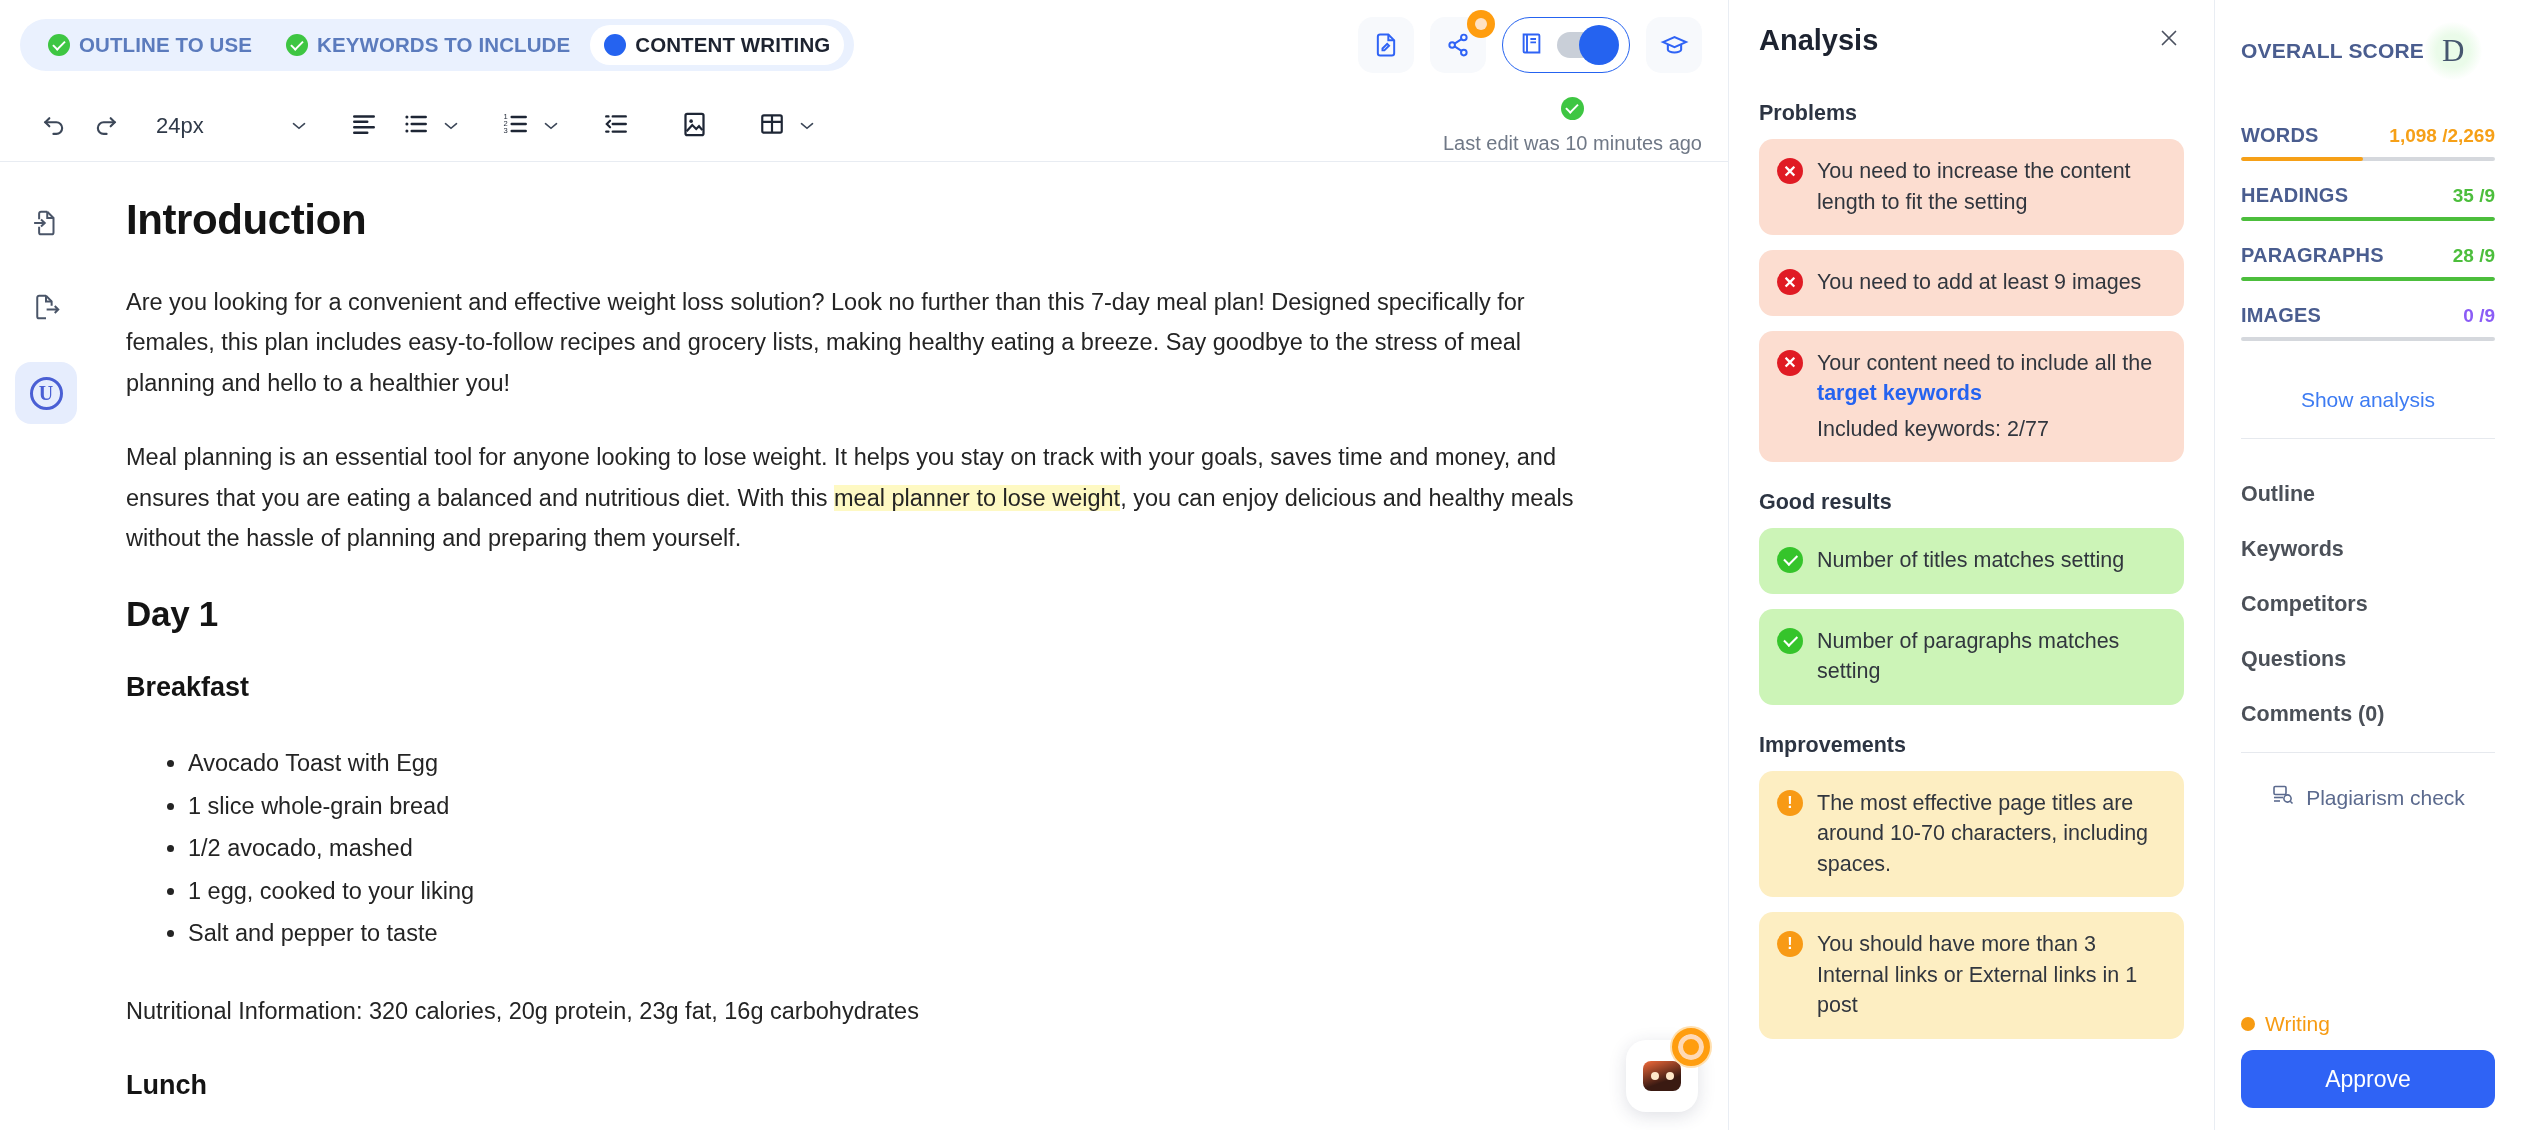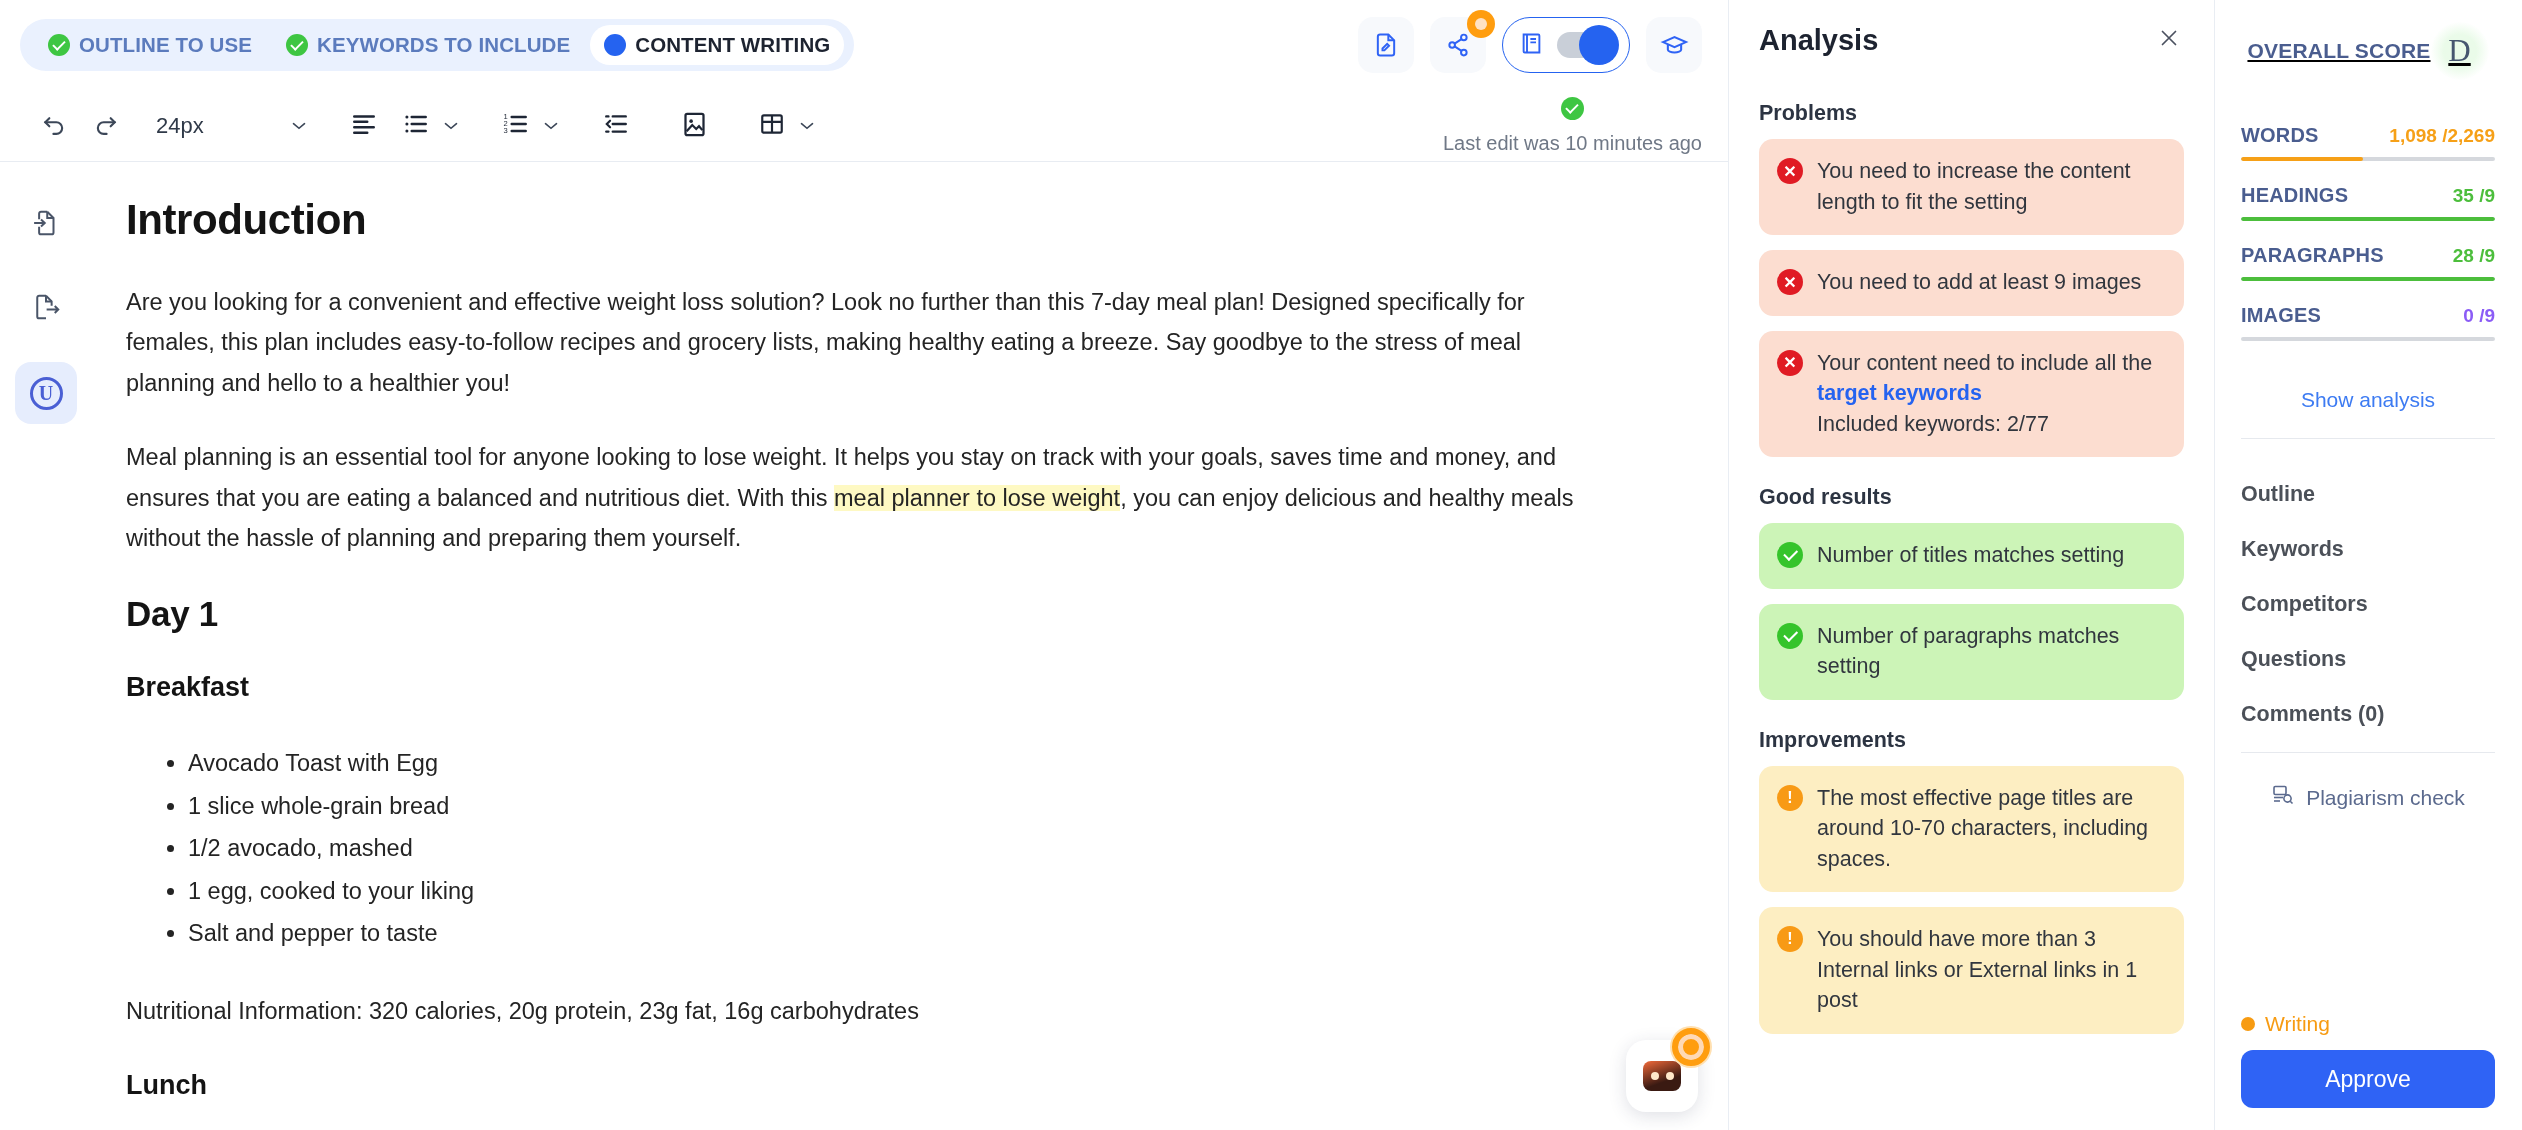--- a/index.html
+++ b/index.html
@@ -250,33 +250,32 @@
   .cico.bad { background: #e01b24; }
   .cico.good { background: #35c42b; }
   .cico.warn { background: #f89a15; }
   .cico.good::after {
     content: ""; width: 11px; height: 5.5px;
     border-left: 2.6px solid #fff; border-bottom: 2.6px solid #fff;
     transform: rotate(-45deg) translate(1px,-1px);
   }
   .ctext { font-size: 21.5px; line-height: 1.42; color: #31363e; }
   .ctext .lnk { color: #2563f0; font-weight: 700; }
-  .ctext .sub { display: block; }
+  .ctext .sub { display: block; margin-top: 5px; }
   .gap-sec { height: 13px; }
 
   
   .score {
     width: 306px; flex: 0 0 306px; height: 1130px;
     background: #fff; padding: 22px 26px 0 26px;
     display: flex; flex-direction: column;
   }
   .ov-row {
-    display: flex; align-items: center; justify-content: center;
+    display: flex; align-items: center; justify-content: flex-start;
     margin-bottom: 44px;
-    text-decoration: underline;
   }
   .ov-label {
     font-size: 21px; font-weight: 700; color: #4a5d8f; letter-spacing: .2px;
   }
   .grade {
     width: 58px; height: 58px; border-radius: 50%;
     background: radial-gradient(circle, #eafbe9 40%, #ffffff 72%);
     display: flex; align-items: center; justify-content: center;
     font-family: "Liberation Serif", serif;
     font-size: 31px; color: #46566f;

